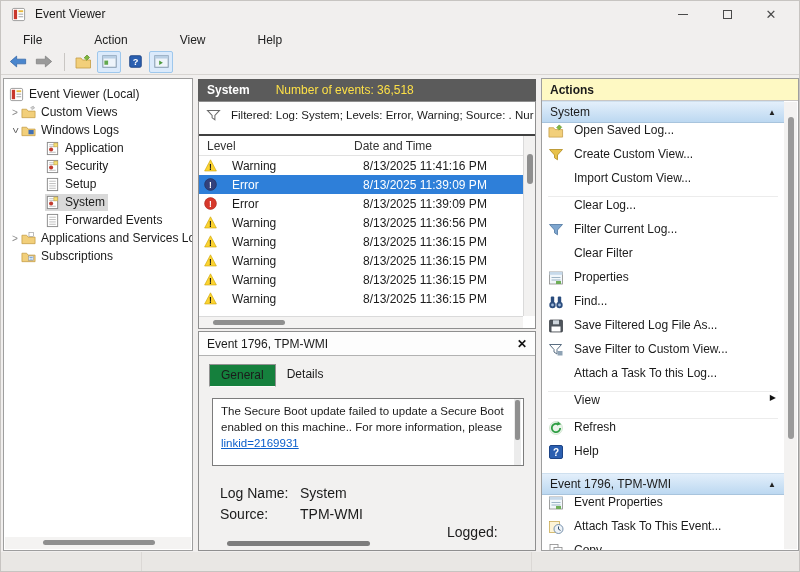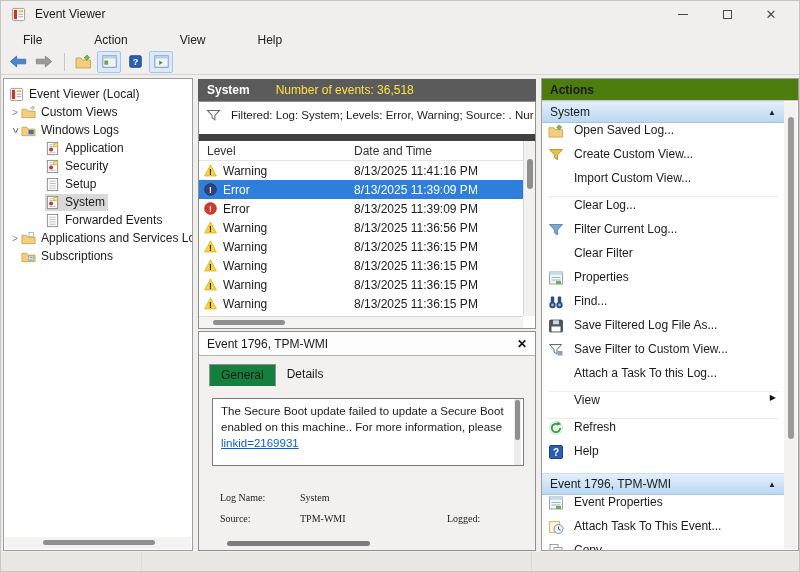--- a/index.html
+++ b/index.html
@@ -43,27 +43,27 @@
   .hthumb { position:absolute; top:3px; height:5px; border-radius:3px; background:#8f8f8f; }
 
   
   .c-header { position:absolute; left:197px; top:78px; width:338px; height:22px; background:#5b5b5b; color:#fff; display:flex; align-items:center; padding-left:9px; }
   .c-header .ht { font-weight:bold; margin-right:26px; }
   .c-header .hs { color:#fde047; }
 
   .listpanel { position:absolute; left:197px; top:100px; width:338px; height:228px; background:#fff; border:1px solid #8f8f8f; overflow:hidden; }
   .filterbar { height:26px; display:flex; align-items:center; padding-left:7px; white-space:nowrap; overflow:hidden; }
   .filterbar .ftext { margin-left:10px; font-size:11.5px; color:#1b1b1b; }
-  .tablewrap { position:absolute; left:0px; right:0px; top:32px; bottom:0; border-top:7px solid #404040; }
+  .tablewrap { position:absolute; left:0px; right:0px; top:32px; bottom:0; border-top:2px solid #404040; }
   .thead { height:20px; display:flex; align-items:center; border-bottom:1px solid #e3e3e3; color:#333; }
   .col-level { padding-left:8px; width:155px; flex:0 0 155px; }
   .col-date { flex:1; }
   .erow { height:19px; display:flex; align-items:center; width:calc(100% - 12px); }
   .erow .eicon { width:13px; height:13px; flex:0 0 13px; margin:0 6px 0 5px; }
-  .erow .elevel { width:131px; flex:0 0 131px; }
+  .erow .elevel { width:131px; flex:0 0 131px;margin-left:9px; }
   .erow .edate { flex:1; }
   .erow.sel { background:#2e7fd9; }
   .erow.sel .elevel, .erow.sel .edate { color:#fff; }
   .vscroll { position:absolute; right:0; top:0; bottom:12px; width:12px; background:#f2f1f0; border-left:1px solid #dadada; }
   .vthumb { position:absolute; left:3px; width:6px; border-radius:3px; background:#8f8f8f; }
   .list-hscroll { position:absolute; left:0; right:12px; bottom:0; height:12px; background:#f4f3f2; border-top:1px solid #dadada; }
 
   
   .details { position:absolute; left:197px; top:330px; width:338px; height:220px; background:#f2f1f0; border:1px solid #8f8f8f; overflow:hidden; }
   .d-header { height:24px; background:#fdfdfd; border-bottom:1px solid #b2b2b2; display:flex; align-items:center; padding:0 8px; }
@@ -71,30 +71,30 @@
   .d-close { font-weight:bold; font-size:12px; color:#111; }
   .tabs { display:flex; margin:8px 0 0 10px; }
   .tab { padding:3px 11px 4px; }
   .tab.active { background:#15803d; border:1px solid #919191; border-bottom:1px solid #fbfbfa; position:relative; z-index:2; }
   .msgbox { position:absolute; left:13px; top:66px; width:312px; height:68px; background:#fff; border:1px solid #7c7c7c; padding:4px 8px; overflow:hidden; }
   .msgline { white-space:nowrap; overflow:hidden; font-size:11.5px; line-height:16px; }
   .msglink { color:#0b5fcb; text-decoration:underline; }
   .msg-vscroll { position:absolute; right:14px; top:67px; width:7px; height:66px; background:#ececec; }
   .msg-vthumb { position:absolute; left:1px; top:1px; width:5px; height:40px; background:#8f8f8f; border-radius:2px; }
   .fields { position:absolute; left:21px; top:150px; right:8px; }
-  .frow { display:flex; height:21px; align-items:flex-end; font-size:10px;font-family:Liberation Serif, serif; }
+  .frow { display:flex; height:21px; align-items:center; font-size:14px; }
   .flabel { width:80px; flex:0 0 80px; color:#1b1b1b; }
   .fvalue { width:150px; }
   .flabel-right { margin-left:28px;margin-top:36px; }
   .d-hscroll { position:absolute; left:0; right:0; bottom:0; height:13px; }
   .d-hthumb { position:absolute; left:28px; top:4px; width:143px; height:5px; background:#7d7d7d; border-radius:3px; }
 
   
   .actions { position:absolute; left:540px; top:77px; width:258px; height:473px; background:#fff; border:1px solid #9e9e9e; overflow:hidden; }
-  .a-title { height:22px; background:#4d7c0f; border-bottom:1px solid #c9c6c3; display:flex; align-items:center; padding-left:8px; font-weight:bold; }
+  .a-title { height:22px; background:#fef9c3; border-bottom:1px solid #c9c6c3; display:flex; align-items:center; padding-left:8px; font-weight:bold; }
   .a-body { position:absolute; top:22px; left:0; right:14px; bottom:0; overflow:hidden; }
   .a-section { height:22px; background:linear-gradient(#e3effb,#bcd8f1); border-top:1px solid #cfe0ef; border-bottom:1px solid #a8c4dd; display:flex; align-items:center; padding:0 8px; }
   .a-sec-label { flex:1; }
   .a-collapse { font-size:8px; color:#222; }
   .a-item { height:24px; display:flex; align-items:flex-start; padding-left:6px; }
   .a-ic { width:16px; height:16px; flex:0 0 16px; margin-right:10px; }
   .a-label { flex:1; white-space:nowrap; }
   .a-sub { font-size:8px; color:#111; padding-right:8px; }
   .a-sep { height:1px; background:#ececec; margin:1px 6px; }
   .a-vscroll { position:absolute; right:1px; top:23px; bottom:1px; width:13px; background:#f3f2f1; }

